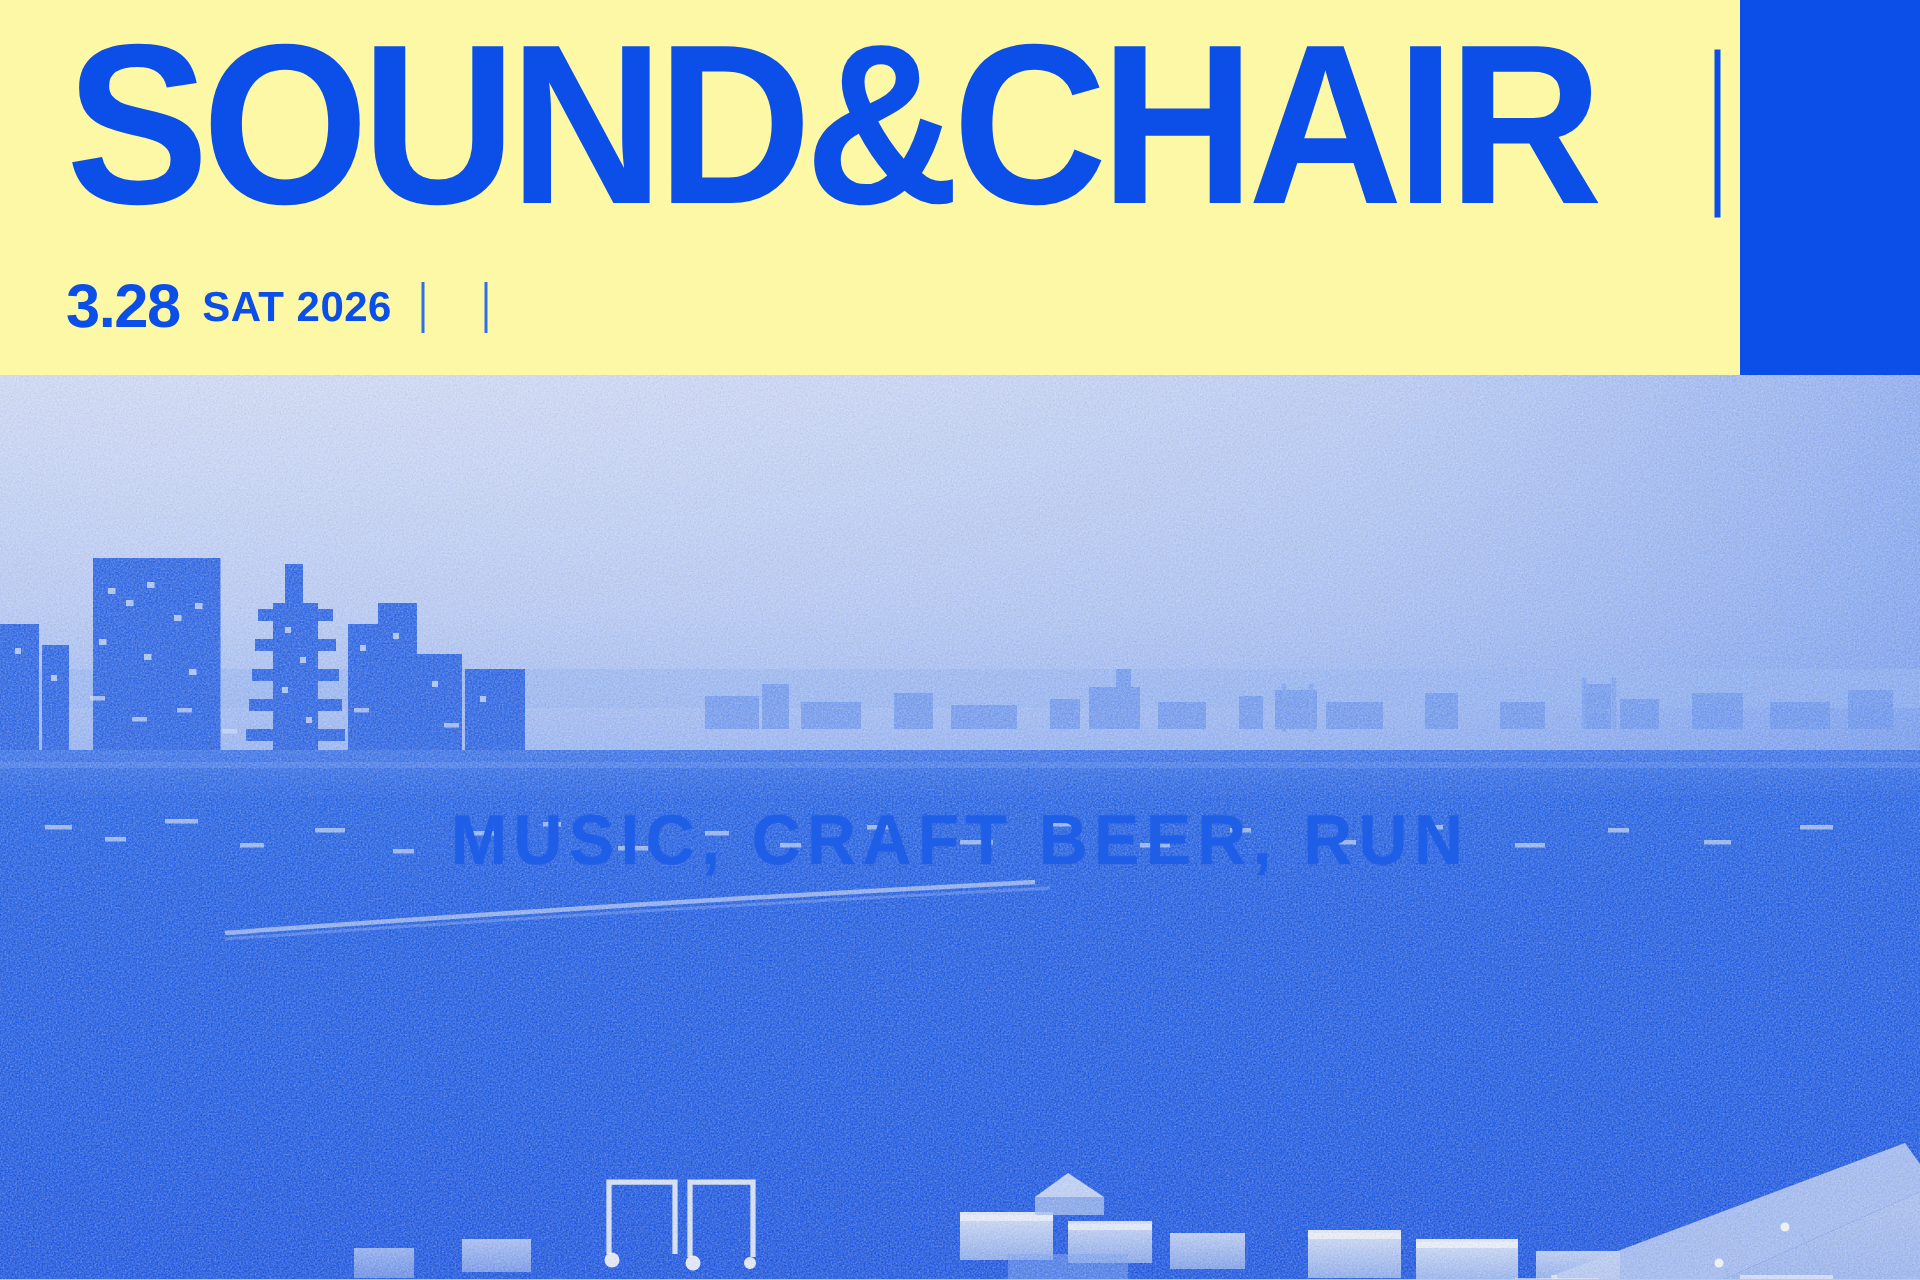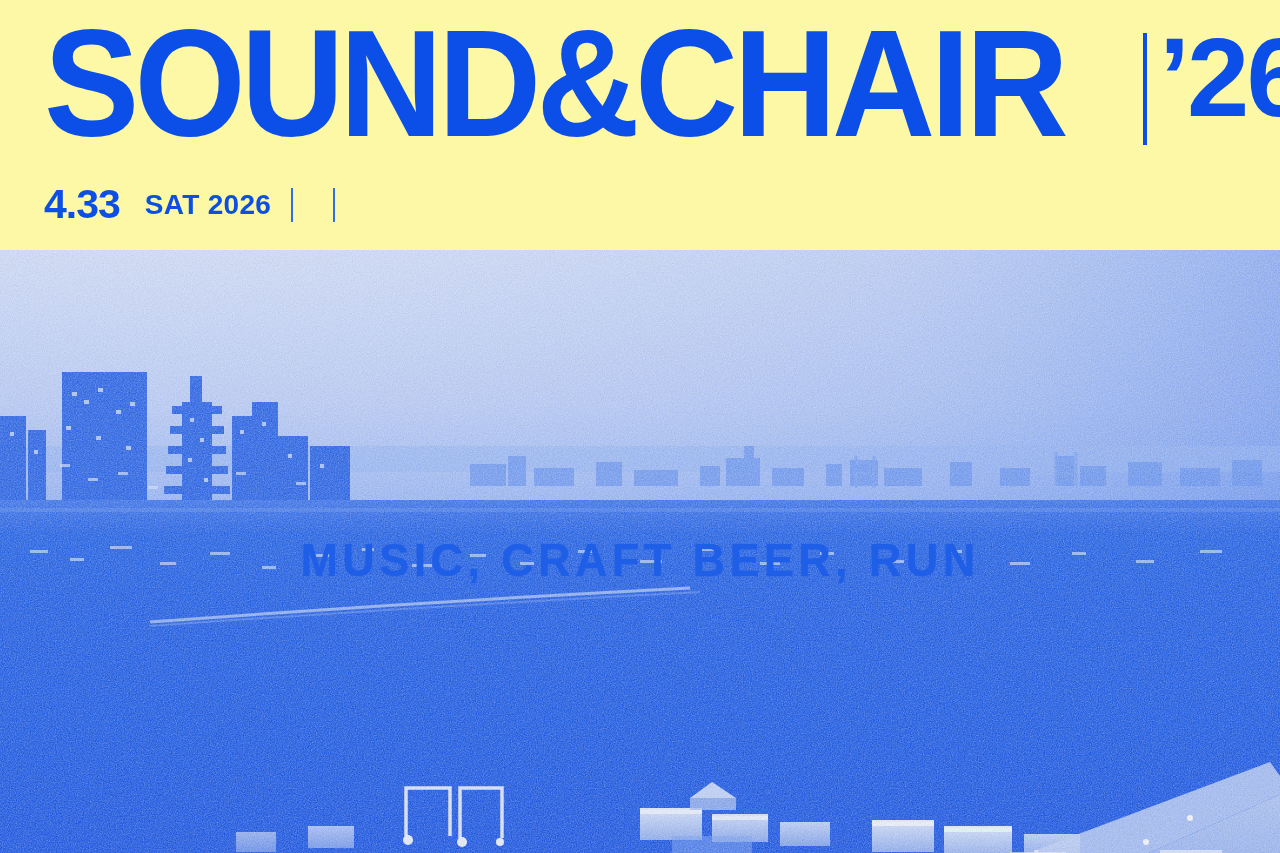--- a/index.html
+++ b/index.html
@@ -19,21 +19,21 @@
     height: 853px;
     overflow: hidden;
     background: #0b4fe8;
   }
 
   
   .header-band {
     position: absolute;
     left: 0;
     top: 0;
-    width: 1280px;
+    width: 1160px;
     height: 250px;
     background: #fcf8a6;
     overflow: hidden;
   }
 
   .title-row {
     position: absolute;
     left: 44px;
     top: 8px;
     display: flex;
@@ -98,21 +98,21 @@
     line-height: 41px;
     position: relative;
     top: -1px;
   }
 
   .info-day {
     font-size: 28px;
     font-weight: bold;
     letter-spacing: 0.3px;
     line-height: 28px;
-    margin-left: 25px;
+    margin-left: 15px;
   }
 
   .info-sep {
     width: 2px;
     height: 34px;
     background: #2f6fe8;
     margin: 0 20px;
     flex: none;
   }
 
@@ -191,21 +191,21 @@
 
   <div class="header-band">
 
     <div class="title-row">
       <div class="festival-title">SOUND&amp;CHAIR</div>
       <div class="title-divider"></div>
       <div class="festival-year">’26</div>
     </div>
 
     <div class="info-row">
-      <span class="info-date">4.33</span>
+      <span class="info-date">3.28</span>
       <span class="info-day">SAT 2026</span>
       <span class="info-sep"></span>
       <span class="info-sep"></span>
     </div>
 
   </div>
 
   <div class="photo">
 
     <svg class="photo-svg" viewBox="0 0 1280 603" preserveAspectRatio="none">

